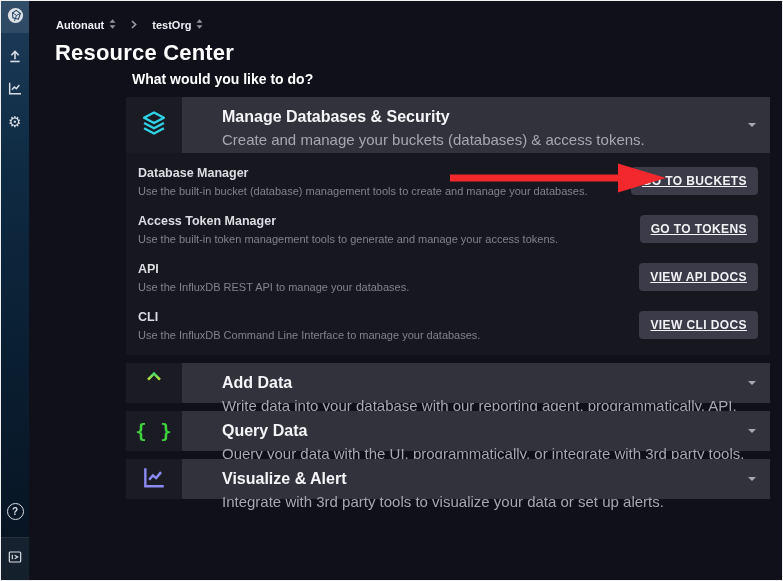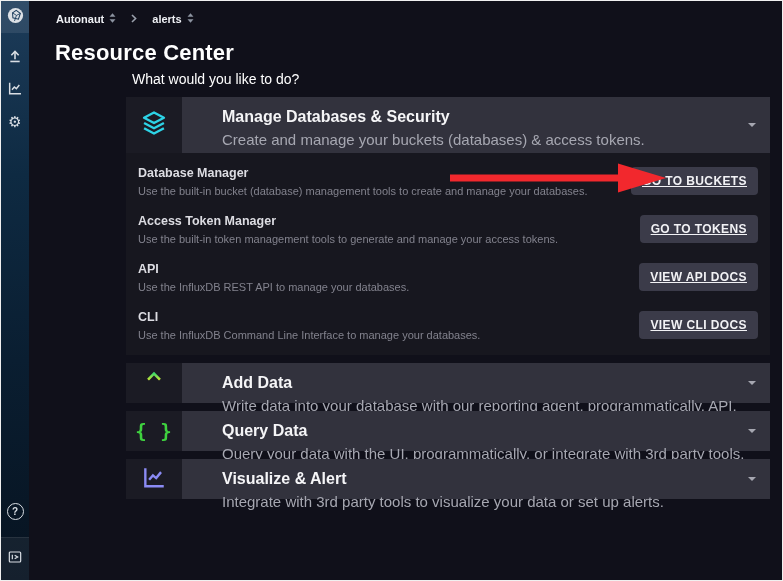--- a/index.html
+++ b/index.html
@@ -16,26 +16,26 @@
   .logo-cell{height:32px;background:rgba(255,255,255,.09);display:flex;align-items:center;justify-content:center;cursor:pointer;}
   .nav-item{height:30px;display:flex;align-items:center;justify-content:center;color:#d9dee4;cursor:pointer;}
   .nav-top{position:absolute;top:42px;left:0;right:0;}
   .nav-top .nav-item{margin-bottom:2px;}
   .help-item{position:absolute;top:496px;left:0;right:0;height:28px;}
   .feedback-cell{position:absolute;bottom:0;left:0;right:0;height:42px;background:rgba(255,255,255,.06);border-top:1px solid rgba(255,255,255,.08);}
   .gear-glyph{font-family:"DejaVu Sans",sans-serif;font-size:15px;line-height:1;color:#d9dee4;}
   .circle-q{width:15px;height:15px;border:1.6px solid #d9dee4;border-radius:50%;
     font-size:10px;font-weight:bold;color:#d9dee4;display:flex;align-items:center;justify-content:center;}
   
-  .breadcrumb{position:absolute;left:55px;top:12px;display:flex;align-items:center;gap:15px;
+  .breadcrumb{position:absolute;left:55px;top:18px;display:flex;align-items:center;gap:15px;
     font-size:11px;font-weight:bold;color:#eef0f4;z-index:2;}
   .crumb{cursor:pointer;display:flex;align-items:center;gap:5px;}
   
   .page-title{position:absolute;left:54px;top:24px;font-size:22px;font-weight:bold;color:#ffffff;letter-spacing:.2px;}
-  .section-heading{position:absolute;left:131px;top:70px;font-size:14px;font-weight:normal;color:#ffffff;}
+  .section-heading{position:absolute;left:131px;top:70px;font-size:14px;font-weight:bold;color:#ffffff;}
   
   .panels{position:absolute;left:125px;top:96px;width:644px;}
   .panel{margin-bottom:8px;}
   .panel-header{display:flex;background:#32323d;position:relative;cursor:pointer;gap:24px;}
   .panel-header.h56{height:56px;}
   .panel-header.h52{height:40px;}
   .icon-cell{width:56px;flex:none;background:#1b1b24;display:flex;align-items:center;justify-content:center;}
   .head-text{padding:9px 16px 0 16px;}
   .panel-title{font-size:16px;font-weight:bold;color:#f5f5f7;margin-top:2px;}
   .panel-desc{font-size:15px;color:#a6a7b1;margin-top:5px;}
@@ -109,21 +109,21 @@
           <path d="M4 11L.6 7h6.8z"></path>
         </svg>
     </span>
   </span>
   <span>
     <svg width="6" height="9" viewBox="0 0 6 9">
         <path d="M1 1l3.6 3.5L1 8" stroke="#9aa0ac" fill="none" stroke-width="1.6"></path>
       </svg>
   </span>
   <span class="crumb">
-    <span>alerts</span>
+    <span>testOrg</span>
     <span>
       <svg width="7" height="10" viewBox="0 0 8 11" fill="#8d94a1">
           <path d="M4 0l3.4 4H.6z"></path>
           <path d="M4 11L.6 7h6.8z"></path>
         </svg>
     </span>
   </span>
 </div>
 
 <h1 class="page-title">Resource Center</h1>

